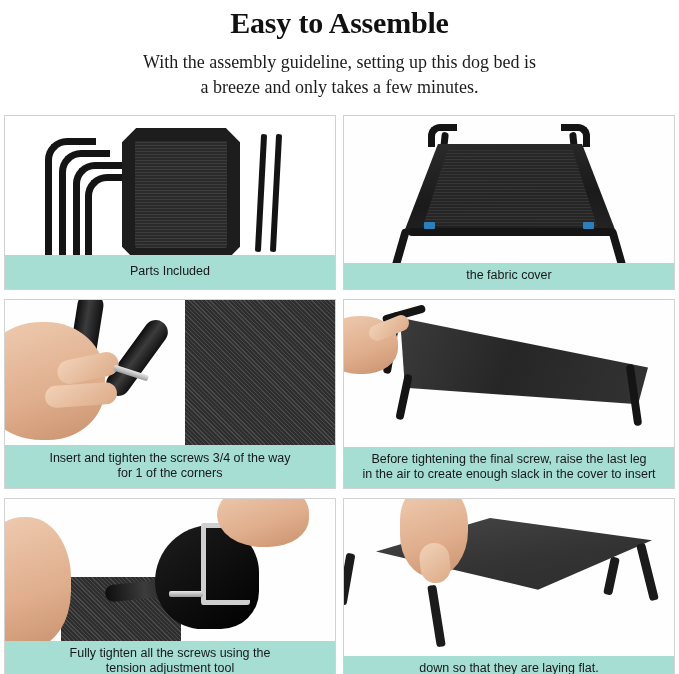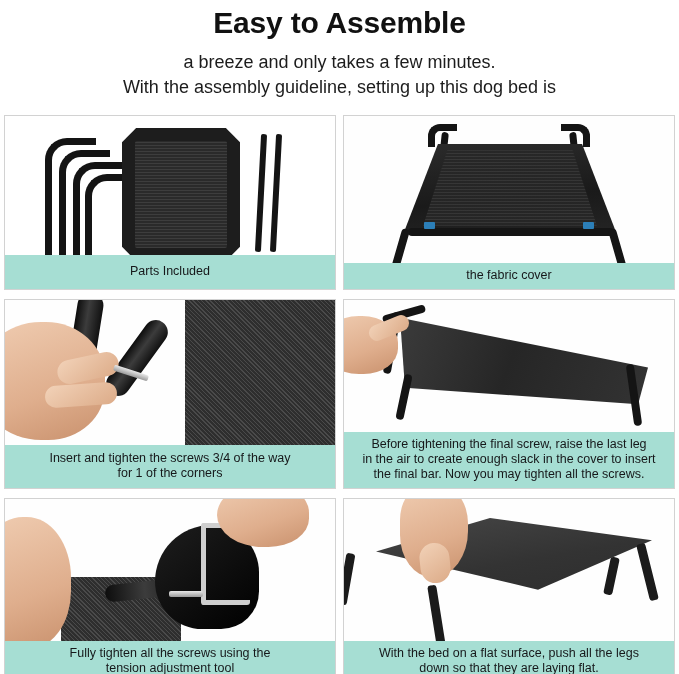--- a/index.html
+++ b/index.html
@@ -6,21 +6,21 @@
   body{
     width:679px;height:674px;
     background:#ffffff;
     font-family:"Liberation Sans","DejaVu Sans",sans-serif;
     color:#1a1a1a;
     overflow:hidden;
   }
   .page{width:679px;height:674px;position:relative;}
 
   
-  .header{padding:4px 0 0;text-align:center;}
+  .header{padding:4px 0 0;text-align:center;font-family:Liberation Serif, serif;}
   .title{
     font-size:30px;font-weight:700;letter-spacing:-0.2px;
     line-height:38px;color:#111;
   }
   .subtitle{
     font-size:18px;font-weight:400;line-height:25px;
     color:#1c1c1c;margin-top:8px;
   }
   .subtitle div{white-space:nowrap;}
 
@@ -173,22 +173,22 @@
   }
 </style>
 </head>
 <body>
 
 <div class="page">
 
   <div class="header">
     <div class="title">Easy to Assemble</div>
     <div class="subtitle">
+      <div>With the assembly guideline, setting up this dog bed is</div>
       <div>a breeze and only takes a few minutes.</div>
-      <div>With the assembly guideline, setting up this dog bed is</div>
     </div>
   </div>
 
   <div class="grid">
 
     <div class="panel">
       <div class="photo p1">
 
         <span class="leg-shape" style="left:40px;top:22px;width:44px;height:112px;"></span>
         <span class="leg-shape" style="left:54px;top:34px;width:44px;height:102px;"></span>
@@ -262,21 +262,20 @@
         <span class="leg4" style="left:56px;top:74px;width:8px;height:46px;transform:rotate(12deg);"></span>
 
         <span class="leg4" style="right:36px;top:64px;width:8px;height:62px;transform:rotate(-8deg);"></span>
 
         <span class="hand" style="left:-24px;top:16px;width:78px;height:58px;"></span>
         <span class="finger" style="left:24px;top:20px;width:42px;height:16px;transform:rotate(-22deg);"></span>
       </div>
       <div class="caption">
         <div>Before tightening the final screw, raise the last leg</div>
         <div>in the air to create enough slack in the cover to insert</div>
-        <div>the final bar. Now you may tighten all the screws.</div>
       </div>
     </div>
 
     <div class="panel">
       <div class="photo">
 
         <span class="mesh-big" style="left:56px;top:78px;width:120px;height:72px;"></span>
 
         <span class="tube" style="left:100px;top:82px;width:88px;height:17px;transform:rotate(-6deg);border-radius:9px;"></span>
         <span class="knob" style="left:150px;top:26px;width:104px;height:104px;border-radius:60% 50% 40% 50%;"></span>
@@ -300,19 +299,18 @@
 
         <span class="bed6-edge" style="left:88px;top:86px;width:9px;height:62px;transform:rotate(-9deg);"></span>
         <span class="bed6-edge" style="left:-2px;top:54px;width:9px;height:52px;transform:rotate(10deg);"></span>
         <span class="bed6-edge" style="right:22px;top:44px;width:9px;height:58px;transform:rotate(-14deg);"></span>
         <span class="bed6-edge" style="right:58px;top:58px;width:9px;height:38px;transform:rotate(12deg);"></span>
 
         <span class="hand" style="left:56px;top:-14px;width:68px;height:92px;border-radius:38% 42% 50% 46%;"></span>
         <span class="finger" style="left:76px;top:44px;width:30px;height:40px;transform:rotate(-6deg);"></span>
       </div>
       <div class="caption">
-        <div>With the bed on a flat surface, push all the legs</div>
         <div>down so that they are laying flat.</div>
       </div>
     </div>
 
   </div>
 </div>
 
 </body></html>

